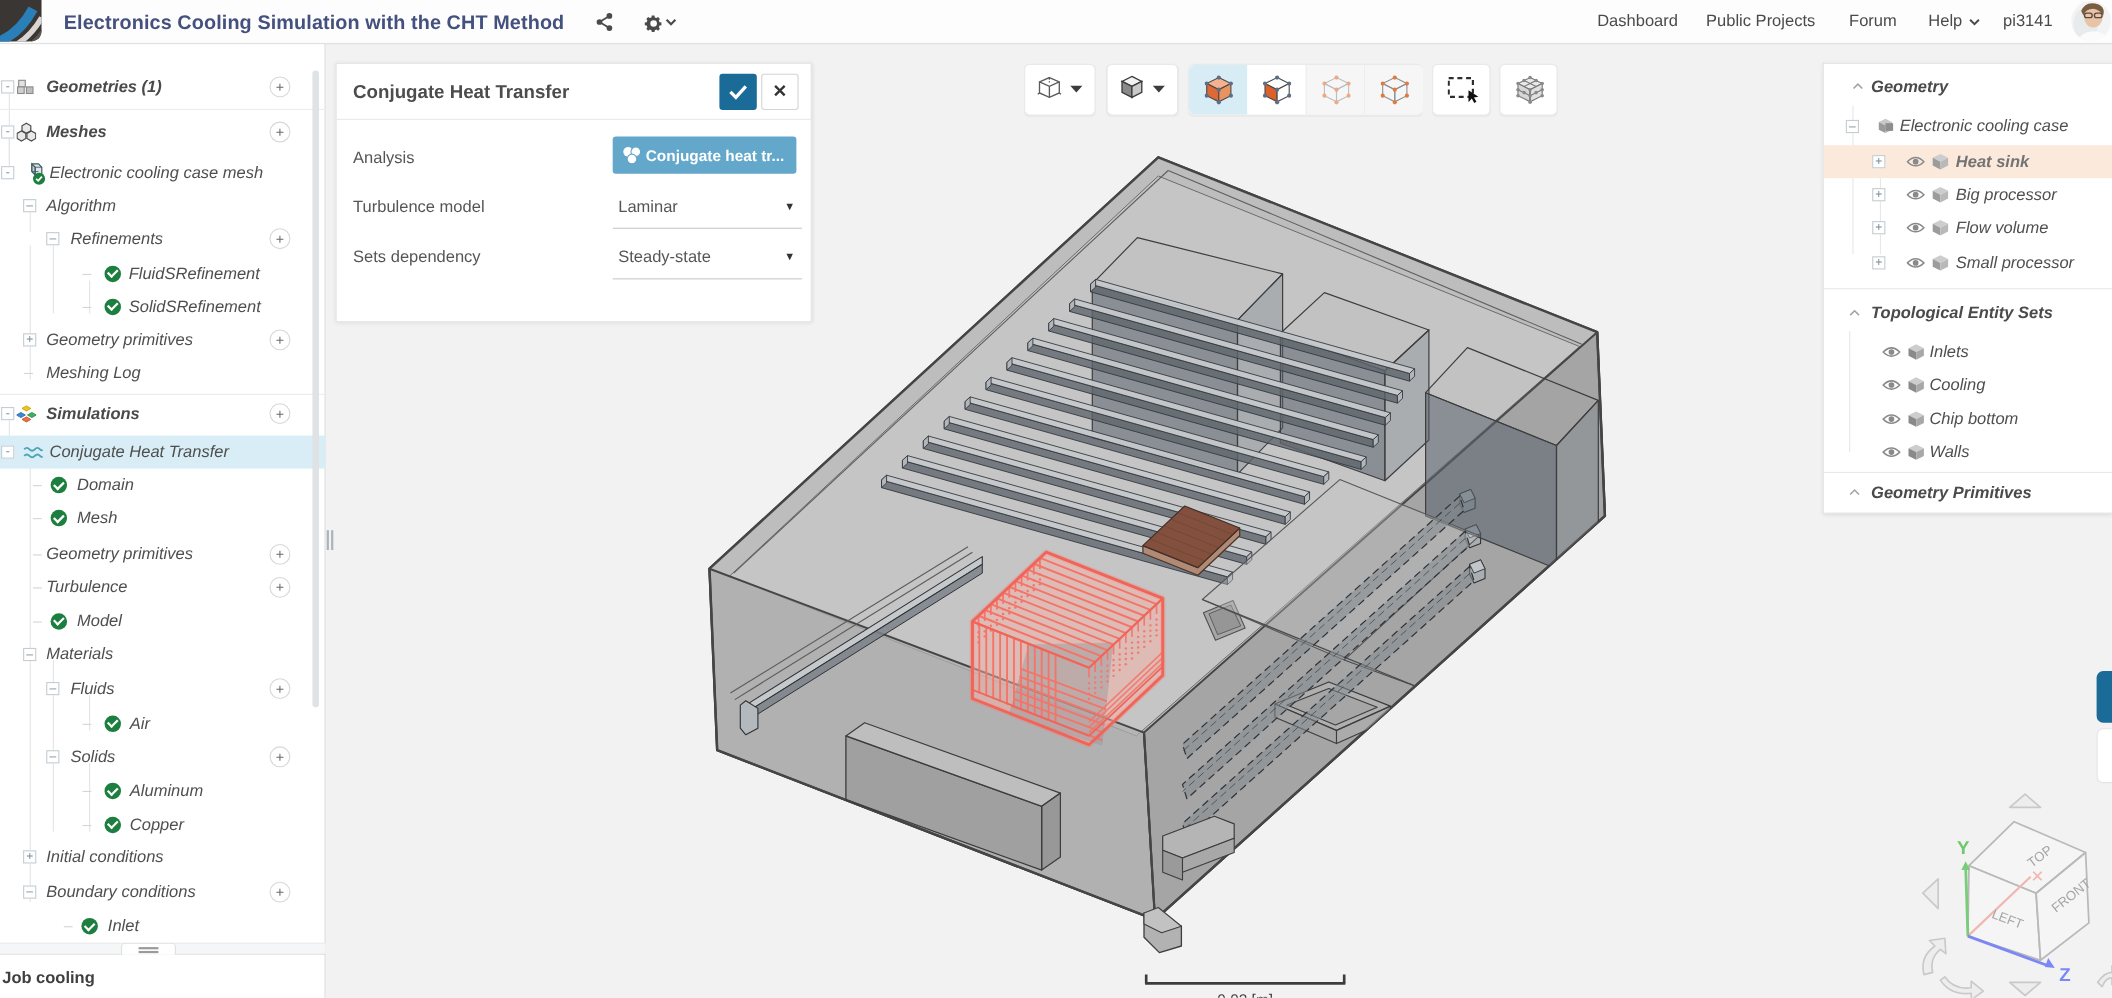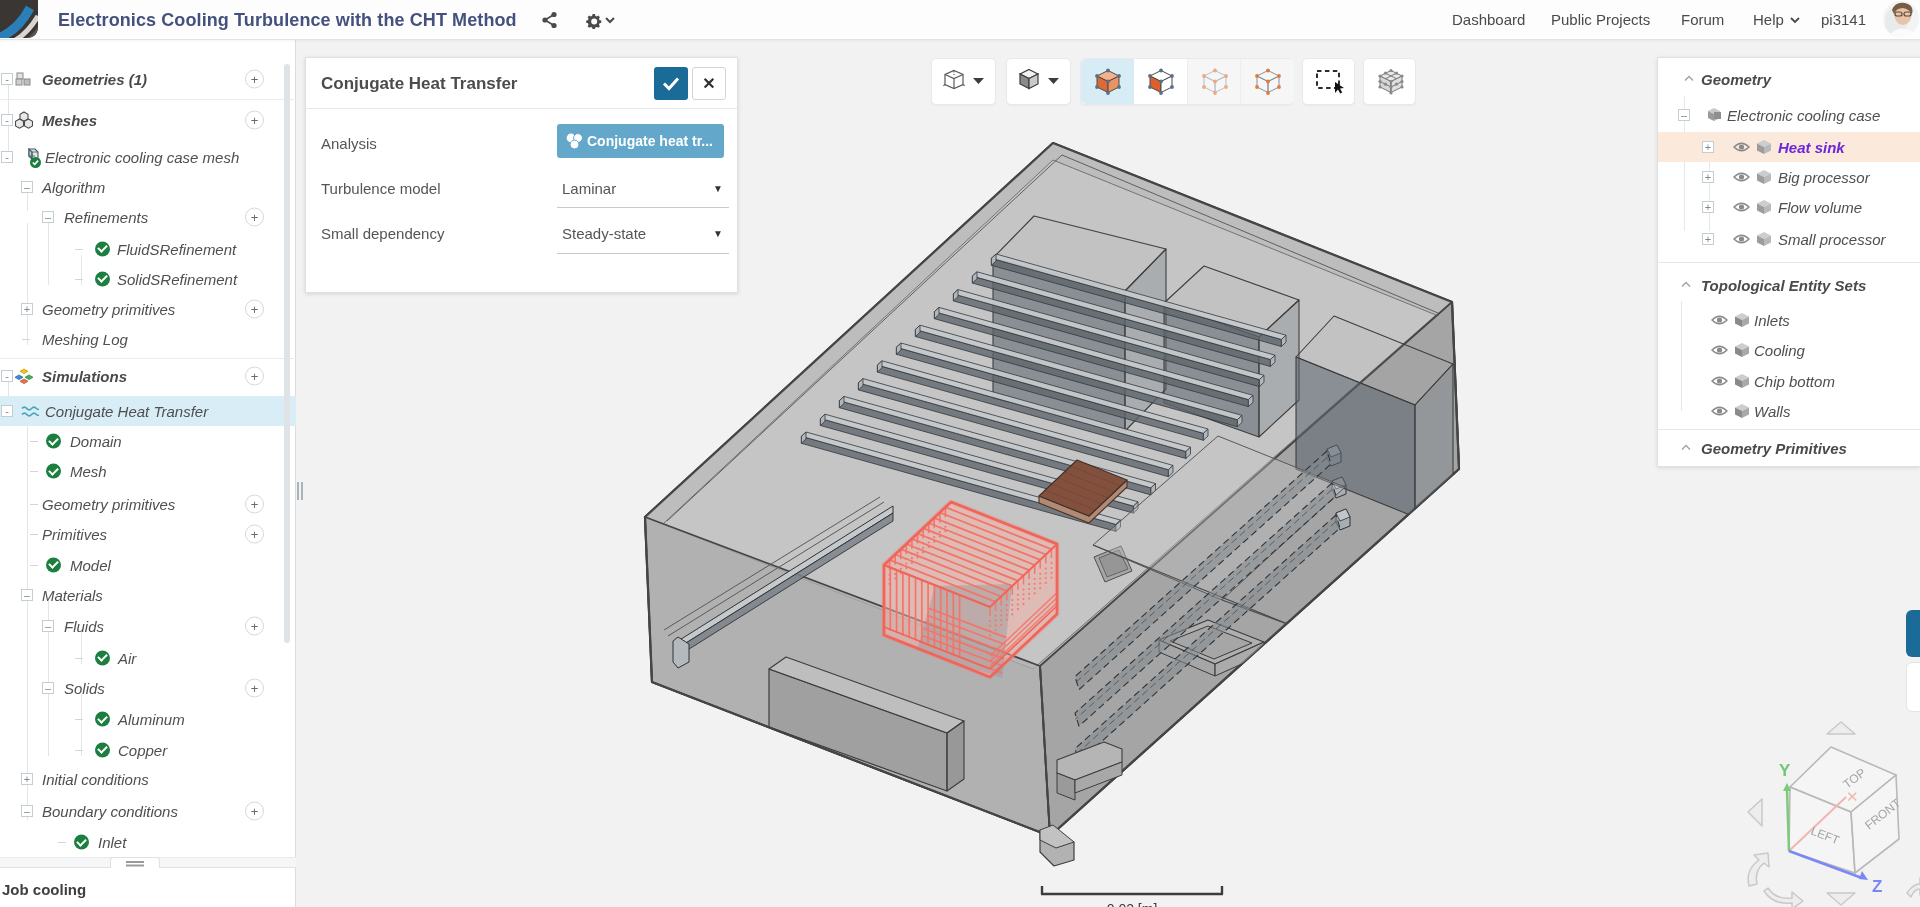--- a/index.html
+++ b/index.html
@@ -384,21 +384,21 @@
         </clipPath>
       </defs>
     <g clip-path="url(#logoclip)">
       <rect x="0" y="0" width="38" height="38" fill="#3a3633"></rect>
       <path d="M-8,40 Q16,34 30,8" fill="none" stroke="#2a7fb8" stroke-width="9"></path>
       <path d="M2,46 Q24,40 38,16" fill="none" stroke="#d8d5d2" stroke-width="5"></path>
       <path d="M10,50 Q30,44 42,24" fill="none" stroke="#5a5551" stroke-width="4"></path>
     </g>
   </svg>
 
-  <div id="title">Electronics Cooling Turbulence with the CHT Method</div>
+  <div id="title">Electronics Cooling Simulation with the CHT Method</div>
   <svg class="abs" style="left:540px;top:11px" width="80" height="18" viewBox="0 0 80 18">
     <g fill="#4a4a4a">
         <circle cx="14" cy="3.5" r="2.6"></circle>
         <circle cx="14" cy="14.5" r="2.6"></circle>
         <circle cx="5" cy="9" r="2.6"></circle>
         <path d="M5,9 L14,3.5 M5,9 L14,14.5" stroke="#4a4a4a" stroke-width="1.6"></path>
       </g>
     <g transform="translate(44,0)" fill="#4a4a4a">
         <path d="M9,1.5 h3 l.5,2.2 1.9,.8 1.9,-1.2 2.1,2.1 -1.2,1.9 .8,1.9 2.2,.5 v3 l-2.2,.5 -.8,1.9 1.2,1.9 -2.1,2.1 -1.9,-1.2 -1.9,.8 -.5,2.2 h-3 l-.5,-2.2 -1.9,-.8 -1.9,1.2 -2.1,-2.1 1.2,-1.9 -.8,-1.9 -2.2,-.5 v-3 l2.2,-.5 .8,-1.9 -1.2,-1.9 2.1,-2.1 1.9,1.2 1.9,-.8 Z" transform="scale(.78) translate(2,2.5)"></path>
         <circle cx="10.2" cy="10.4" r="3" fill="#fdfdfd"></circle>
@@ -541,21 +541,21 @@
       <div class="check" style="left:46px"></div>
       <div class="tlabel" style="left:70px">Mesh</div>
     </div>
     <div class="trow" style="top:448.5px">
       <div class="dash" style="left:30px"></div>
       <div class="tlabel" style="left:42px">Geometry primitives</div>
       <div class="plus">+</div>
     </div>
     <div class="trow" style="top:479.0px">
       <div class="dash" style="left:30px"></div>
-      <div class="tlabel" style="left:42px">Primitives</div>
+      <div class="tlabel" style="left:42px">Turbulence</div>
       <div class="plus">+</div>
     </div>
     <div class="trow" style="top:509.5px">
       <div class="dash" style="left:30px"></div>
       <div class="check" style="left:46px"></div>
       <div class="tlabel" style="left:70px">Model</div>
     </div>
     <div class="trow" style="top:539.5px">
       <div class="expander" style="left:21px">–</div>
       <div class="tlabel" style="left:42px">Materials</div>
@@ -619,21 +619,21 @@
     <svg class="abs" style="left:8px;top:8px" width="19" height="19" viewBox="0 0 19 19" fill="#fff">
       <circle cx="6" cy="6" r="4.4"></circle>
         <circle cx="13" cy="6" r="4.4" stroke="#63a7cb" stroke-width="1"></circle>
         <circle cx="9.5" cy="12.5" r="4.4" stroke="#63a7cb" stroke-width="1"></circle>
     </svg>
   </div>
   <div class="plabel" style="top:122px">Turbulence model</div>
   <div class="pvalue" style="top:122px">Laminar</div>
   <div class="pcaret" style="top:125px">▼</div>
   <div class="punder" style="top:149px"></div>
-  <div class="plabel" style="top:167px">Small dependency</div>
+  <div class="plabel" style="top:167px">Sets dependency</div>
   <div class="pvalue" style="top:167px">Steady-state</div>
   <div class="pcaret" style="top:170px">▼</div>
   <div class="punder" style="top:195px"></div>
 </div>
 
 <div class="tbtn" style="left:931px;width:65px">
 <svg class="abs" style="left:10px;top:10px" width="46" height="26" viewBox="0 0 46 26">
 <g stroke="#5a5a5a" stroke-width="1.2" fill="none">
 <path d="M12,1.5 l9,4 v10 l-9,4 -9,-4 v-10 Z"></path>
         <path d="M3,5.5 l9,4 9,-4 M12,9.5 V19.5"></path>
@@ -775,21 +775,21 @@
       <div class="expander" style="left:44px">+</div>
       <svg class="abs" style="left:75px;top:8px" width="17" height="14" viewBox="0 0 17 14">
 <path d="M1,7 Q8.5,-0.5 16,7 Q8.5,14.5 1,7 Z" fill="none" stroke="#8a8a8a" stroke-width="1.4"></path>
 <circle cx="8.5" cy="7" r="2.6" fill="#8a8a8a"></circle>
       </svg>
       <svg class="abs" style="left:98px;top:7px" width="16" height="17" viewBox="0 0 16 17">
 <path d="M8,1 l7,3.5 -7,3.5 -7,-3.5 Z" fill="#cdcdcd"></path>
 <path d="M1,4.5 l7,3.5 v7 l-7,-3.5 Z" fill="#9c9c9c"></path>
 <path d="M15,4.5 l-7,3.5 v7 l7,-3.5 Z" fill="#b9b9b9"></path>
       </svg>
-      <div class="tlabel tbold" style="left:120px;color:#6d28d9">Heat sink</div>
+      <div class="tlabel tbold" style="left:120px;color:#737373">Heat sink</div>
     </div>
     <div class="rrow" style="top:103.5px">
       <div class="expander" style="left:44px">+</div>
       <svg class="abs" style="left:75px;top:8px" width="17" height="14" viewBox="0 0 17 14">
 <path d="M1,7 Q8.5,-0.5 16,7 Q8.5,14.5 1,7 Z" fill="none" stroke="#8a8a8a" stroke-width="1.4"></path>
 <circle cx="8.5" cy="7" r="2.6" fill="#8a8a8a"></circle>
       </svg>
       <svg class="abs" style="left:98px;top:7px" width="16" height="17" viewBox="0 0 16 17">
 <path d="M8,1 l7,3.5 -7,3.5 -7,-3.5 Z" fill="#cdcdcd"></path>
 <path d="M1,4.5 l7,3.5 v7 l-7,-3.5 Z" fill="#9c9c9c"></path>

